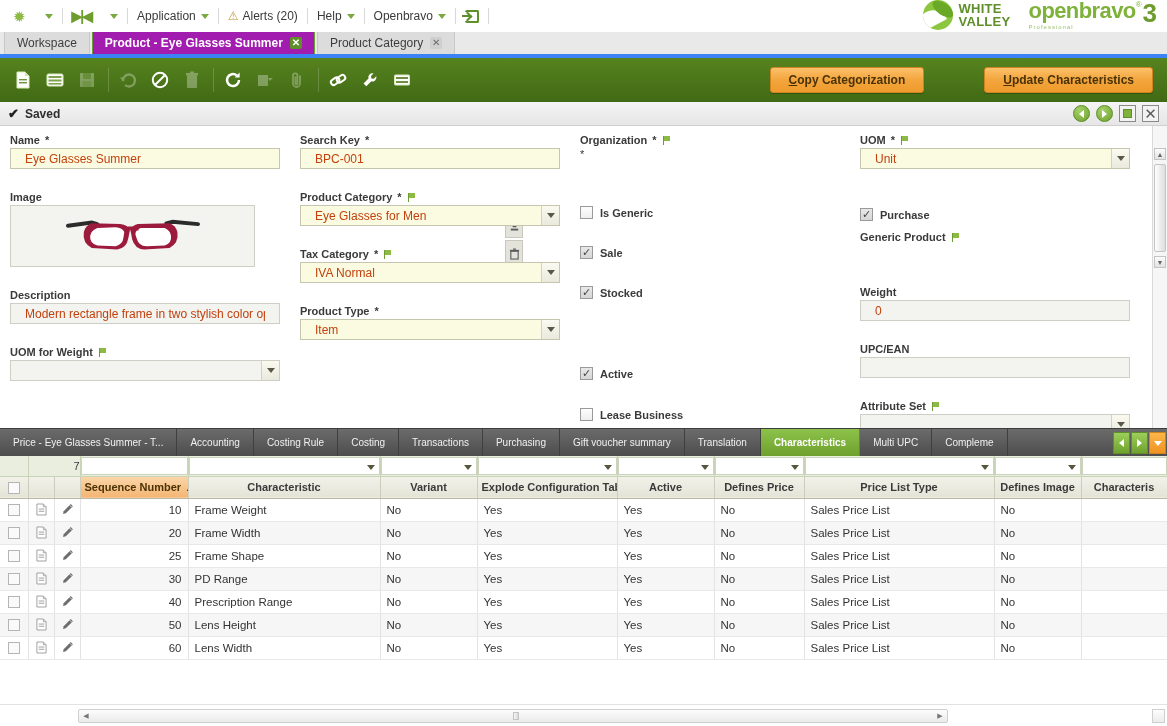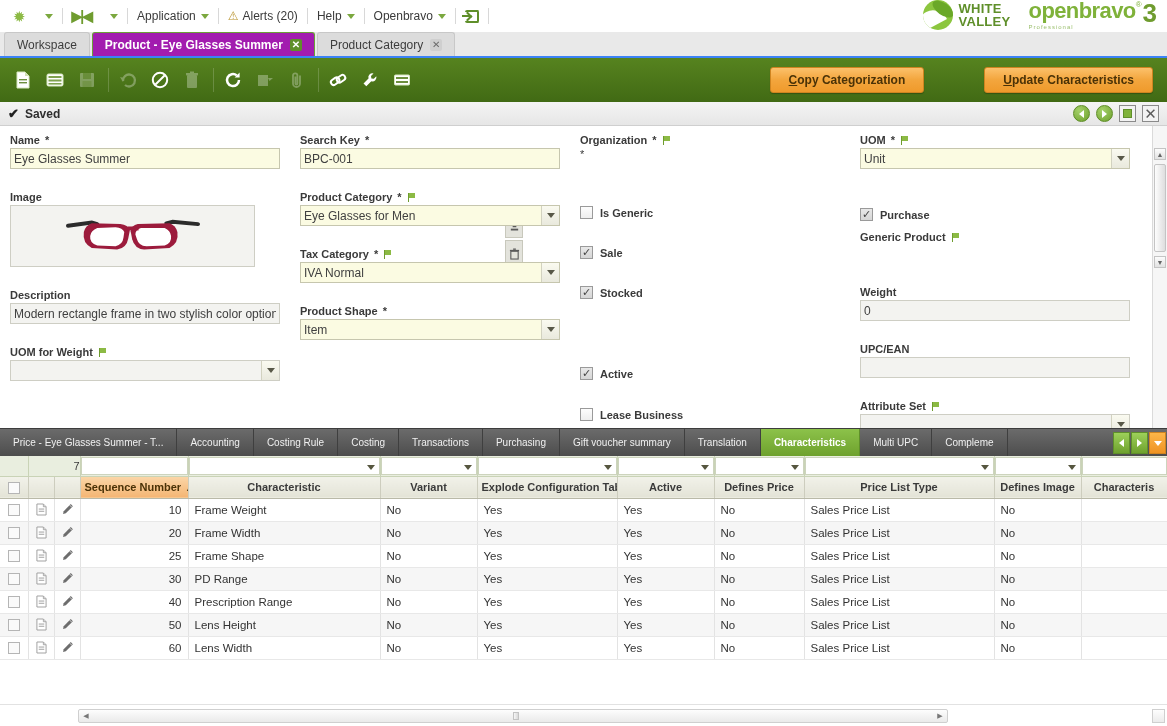--- a/index.html
+++ b/index.html
@@ -70,21 +70,21 @@
     line-height: 1; position: relative;
   }
   .ob-reg { font-size: 8px; vertical-align: super; color: #7fb23a; }
   .ob-three { font-size: 26px; font-weight: bold; color: #6f9c2f; line-height: 1; margin-left: 1px; }
   .ob-sub { font-size: 6px; color: #9bbf6e; letter-spacing: 1px; margin-top: -2px; }
 
   
   .wintabs {
     height: 26px; background: #e9e9e9;
     display: flex; align-items: flex-end; padding-left: 4px;
-    border-bottom: 2px solid #3b82f6;
+    border-bottom: 4px solid #3b82f6;
   }
   .wintab {
     height: 24px; display: flex; align-items: center; gap: 7px;
     padding: 0 12px; font-size: 12px; color: #3d3d3d;
     background: #dcdcdc; border: 1px solid #c8c8c8; border-bottom: none;
     border-radius: 3px 3px 0 0; margin-right: 2px; cursor: pointer;
     white-space: nowrap;
   }
   .wintab.active {
     background: #a21caf; color: #ffffff; font-weight: bold;
@@ -169,22 +169,22 @@
   .pin:before {
     content: ""; position: absolute; left: 2px; top: 0;
     width: 6px; height: 5px; background: #8cba44;
   }
   .pin:after {
     content: ""; position: absolute; left: 1px; top: 0;
     width: 1px; height: 9px; background: #6f9c2f;
   }
   .inp {
     width: 100%; height: 21px; border: 1px solid #c6c6ae;
-    background: #fbfbe2; font-size: 12px; color: #404040;
-    padding: 0 3px; line-height: 19px; font-family: "Liberation Sans", sans-serif;
+    background: #fbfbe2; font-size: 12px; color: #c2410c;
+    padding: 0 14px; line-height: 19px; font-family: "Liberation Sans", sans-serif;
   }
   .inp.grey { background: #f3f3f0; border-color: #cecec4; }
   .inp.empty { background: #f3f3f0; border-color: #cecec4; }
   .combo { position: relative; }
   .combo .inp { padding-right: 20px; }
   .combo-arrow {
     position: absolute; right: 1px; top: 1px; width: 18px; height: 19px;
     background: linear-gradient(to bottom,#fafaf0,#e9e9dd);
     border-left: 1px solid #d2d2c0;
     display: flex; align-items: center; justify-content: center; cursor: pointer;
@@ -635,21 +635,21 @@
             <span class="pin"></span>
           </div>
           <div class="combo">
             <input class="inp" value="IVA Normal" style="">
             <span class="combo-arrow"></span>
           </div>
         </div>
 
         <div class="fld" style="margin-top:8px;">
           <div class="flabel">
-            <span>Product Shape</span>
+            <span>Product Type</span>
             <span class="req">*</span>
           </div>
           <div class="combo">
             <input class="inp" value="Item" style="">
             <span class="combo-arrow"></span>
           </div>
         </div>
       </div>
 
       <div class="col col3">

